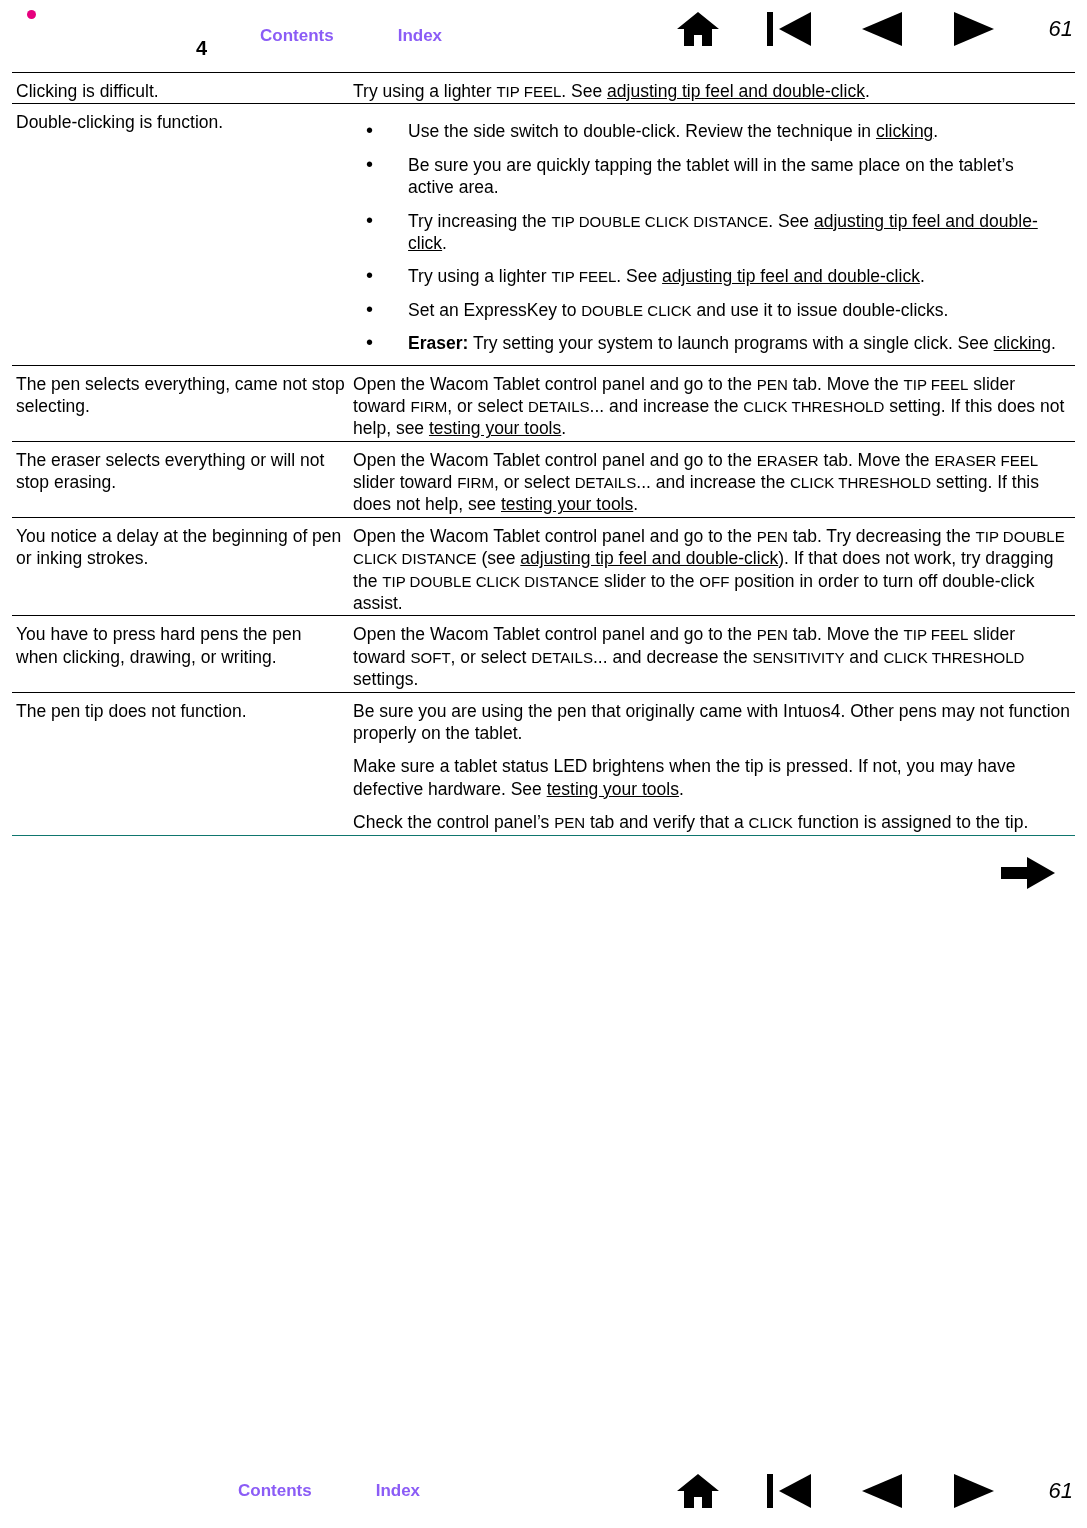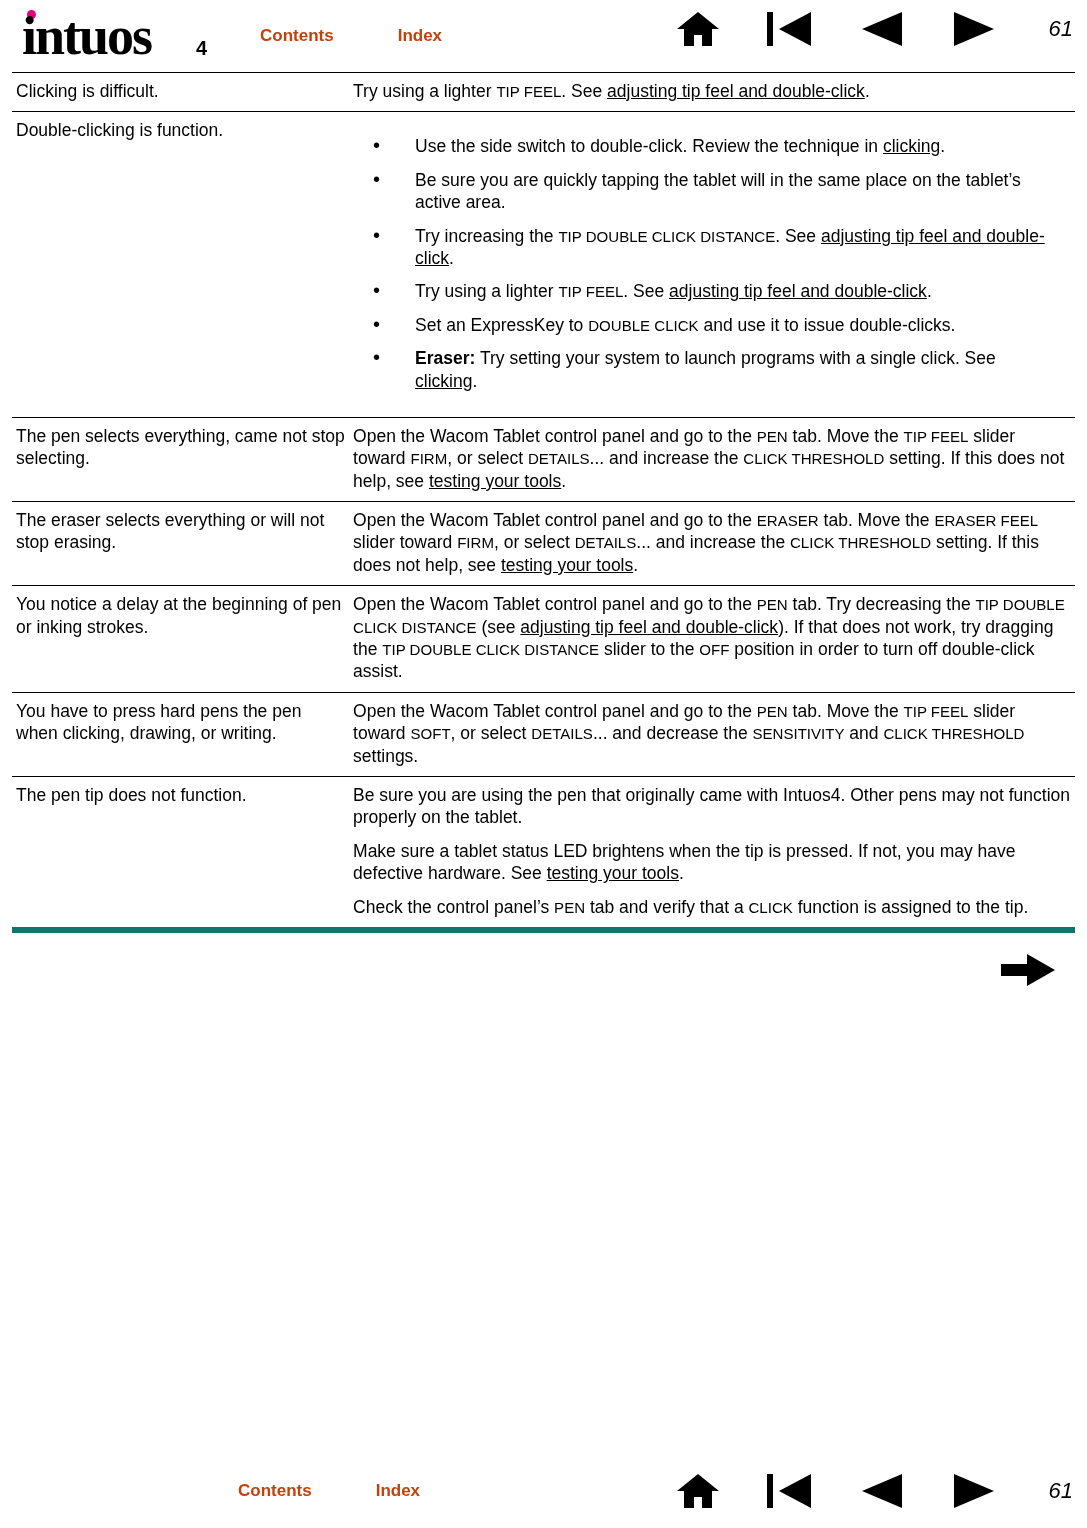--- a/index.html
+++ b/index.html
@@ -60,21 +60,21 @@
   }
   .nav-links {
     display: flex;
     align-items: center;
     gap: 64px;
     margin-left: 36px;
     font-size: 17px;
     font-weight: bold;
   }
   .nav-link {
-    color: #c2410c;
+    color: #8b5cf6;
     text-decoration: none;
     cursor: pointer;
   }
   .nav-icons {
     position: absolute;
     right: 14px;
     top: 6px;
     display: flex;
     align-items: center;
     gap: 46px;
@@ -99,24 +99,24 @@
   }
   table.tbl {
     width: 1063px;
     border-collapse: collapse;
     font-size: 17.5px;
     line-height: 1.28;
   }
   table.tbl td {
     border-top: 1px solid #000;
     vertical-align: top;
-    padding: 7px 4px 9px 4px;
+    padding: 7px 4px 1px 4px;
   }
   table.tbl tr:last-child td {
-    border-bottom: 6px solid #0f766e;
+    border-bottom: 1px solid #0f766e;
     margin-left: 28px;
   }
   td.col-left {
     width: 330px;
     padding-right: 12px;
   }
   td.col-right {
     width: 720px;
   }
   .sc {
@@ -126,21 +126,21 @@
   .lnk {
     color: #000000;
     text-decoration: underline;
     cursor: pointer;
   }
   .bold {
     font-weight: bold;
   }
   ul.bullets {
     list-style: none;
-    margin: 16px;
+    margin: 9px;
     padding: 0;
   }
   ul.bullets li {
     position: relative;
     padding-left: 46px;
     margin-bottom: 11px;
   }
   ul.bullets li:last-child {
     margin-bottom: 0;
   }
@@ -186,21 +186,20 @@
     top: 4px;
   }
   svg { display: block; }
 </style>
 </head>
 <body>
 
 <div class="header">
   <div class="logo">
     <div class="logo-dot"></div>
-    <div class="logo-text">intuos</div>
     <div class="logo-sub">4</div>
   </div>
 
   <div class="nav-links">
     <a class="nav-link">Contents</a>
     <a class="nav-link">Index</a>
   </div>
 
   <div class="nav-icons">
     <div class="icon-btn">

